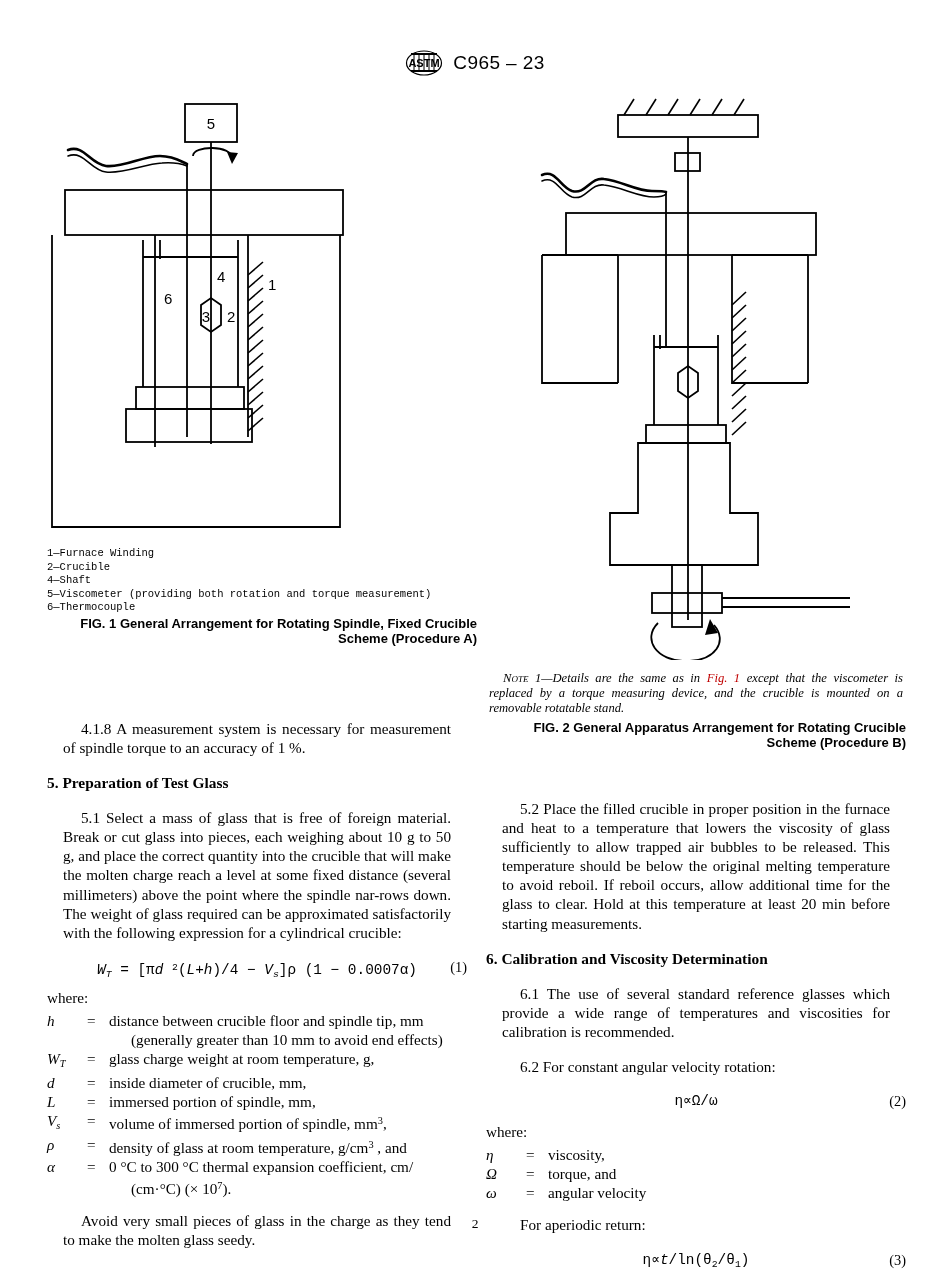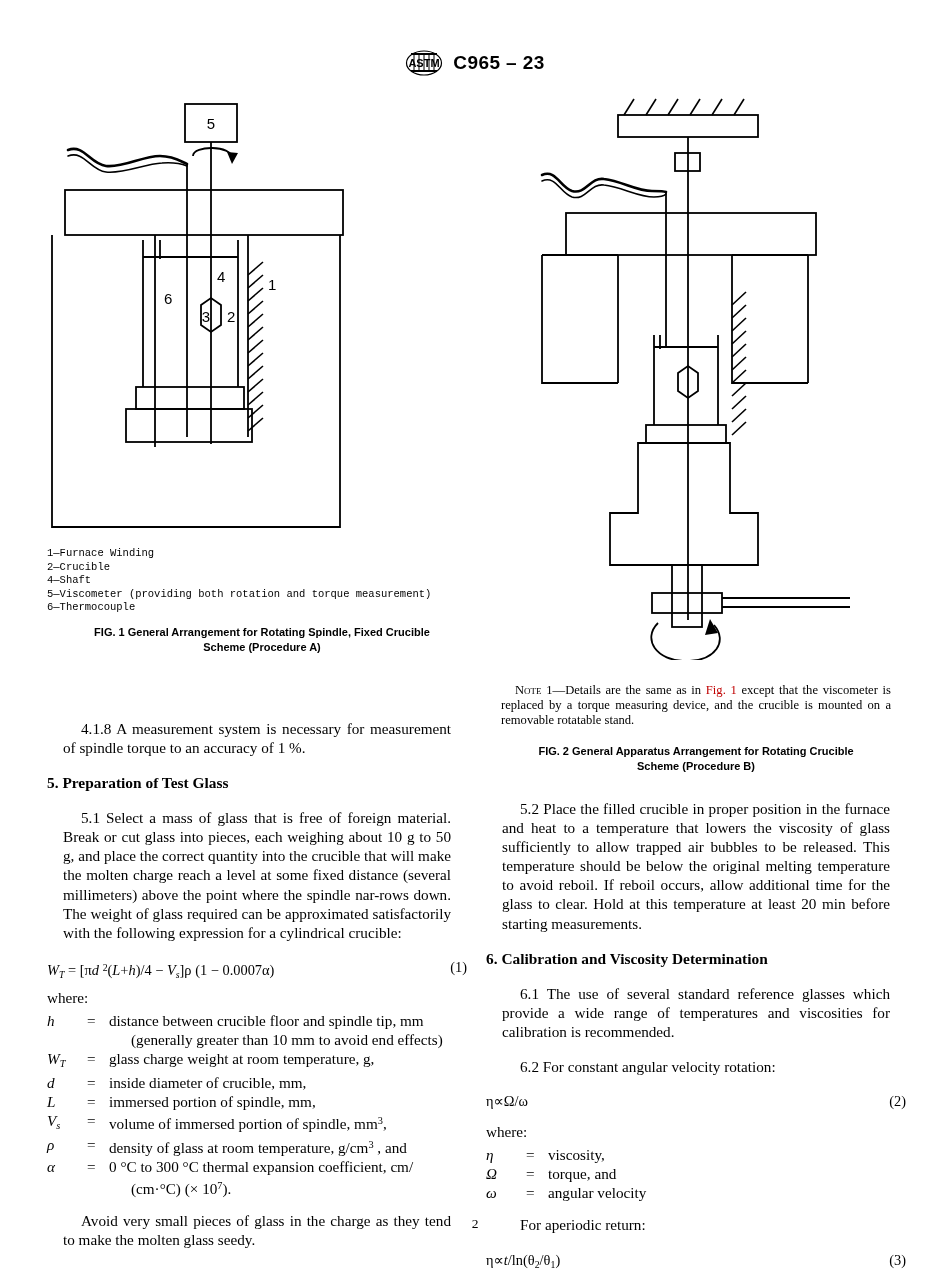--- a/index.html
+++ b/index.html
@@ -35,44 +35,44 @@
     gap: 10px;
   }
   .astm-logo {
     width: 38px;
     height: 30px;
     display: inline-block;
     vertical-align: middle;
   }
   .std-designation {
     font-family: "Liberation Sans", sans-serif;
-    font-weight: bold;
+    font-weight: normal;
     font-size: 19px;
     letter-spacing: 0.4px;
     text-align: right;
   }
   .fig1-wrap { position: absolute; left: 50px; top: 92px; width: 380px; height: 450px; }
   .fig2-wrap { position: absolute; left: 520px; top: 95px; width: 380px; height: 565px; }
 
   
   .legend {
     font-family: Liberation Mono, monospace;
     font-size: 10.5px;
     line-height: 13.6px;
     color: #000;
   }
   .legend div { white-space: nowrap; }
 
   .fig-caption {
     font-family: "Liberation Sans", sans-serif;
     font-weight: bold;
-    font-size: 11px;
+    font-size: 13px;
     line-height: 15.5px;
-    text-align: center;
-    margin-top: 10px;
+    text-align: right;
+    margin-top: 1px;
   }
   .fig-caption .ln2 { display: block; }
 
   
   .body-text {
     font-size: 15.2px;
     line-height: 19.1px;
     text-align: justify;
     text-justify: inter-word;
     hyphens: manual;
@@ -85,38 +85,41 @@
     font-size: 15.4px;
     font-weight: bold;
     margin: 15px 0 5px 0;
     line-height: 19px;
   }
 
   .note {
     font-size: 12.6px;
     line-height: 15.2px;
     text-align: justify;
-    margin: 15px;
+    margin: 3px;
     text-indent: 14px;
+    font-style: italic;
   }
   .note .note-label {
     font-variant: small-caps;
     font-size: 12.6px;
   }
   .xref { color: #c00000; }
 
   
   .eq-row {
     position: relative;
     margin: 9px 0 9px 0;
     font-size: 14.4px;
     height: 20px;
   }
   .eq-body {
+    text-align: center;
     font-style: normal;
+    font-family: Liberation Mono, monospace;
   }
   .eq-num {
     position: absolute;
     right: 0;
     top: 0;
   }
   .ital { font-style: italic; }
   sub { font-size: 0.68em; vertical-align: -0.28em; }
   sup { font-size: 0.68em; vertical-align: 0.45em; }
 

